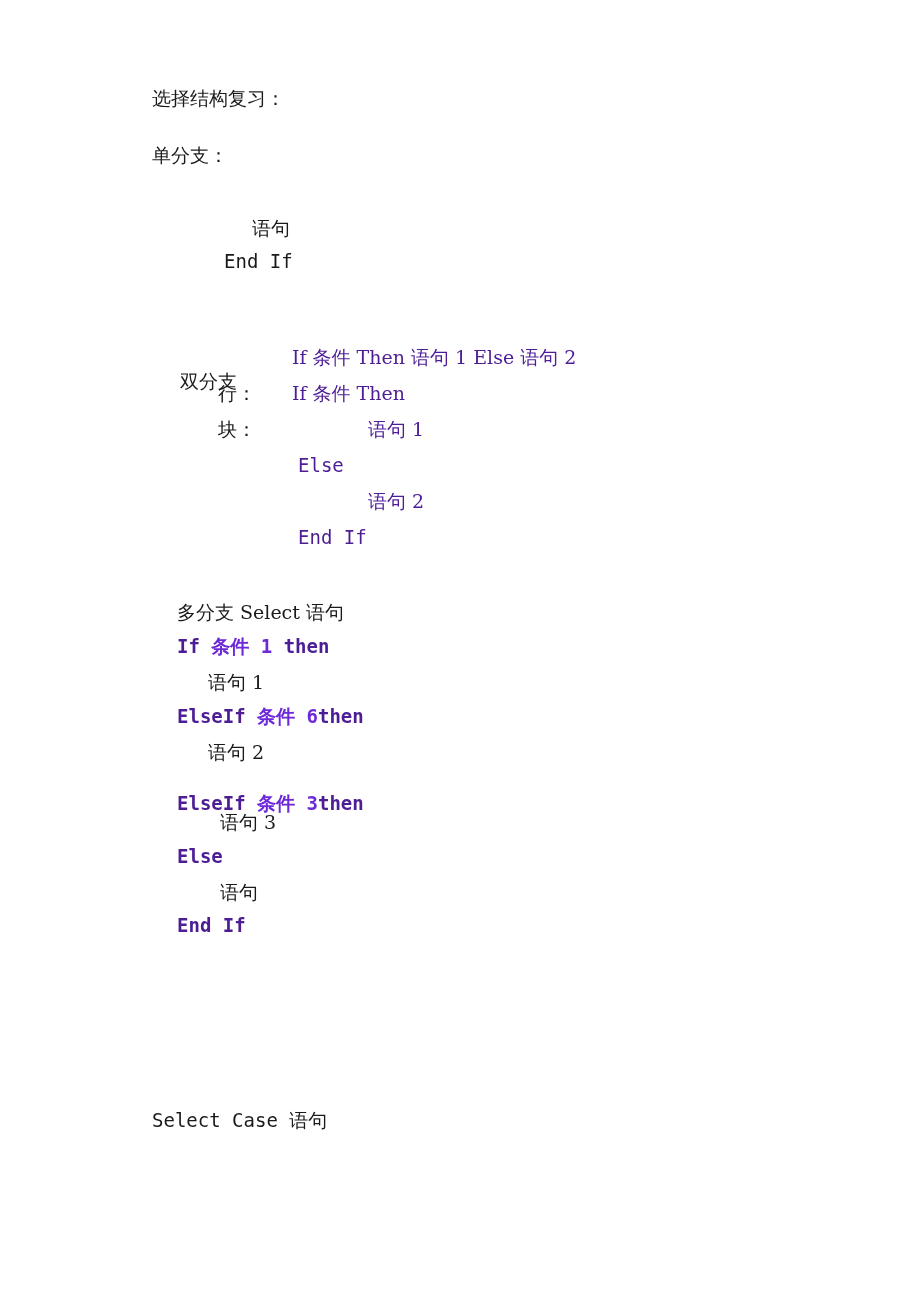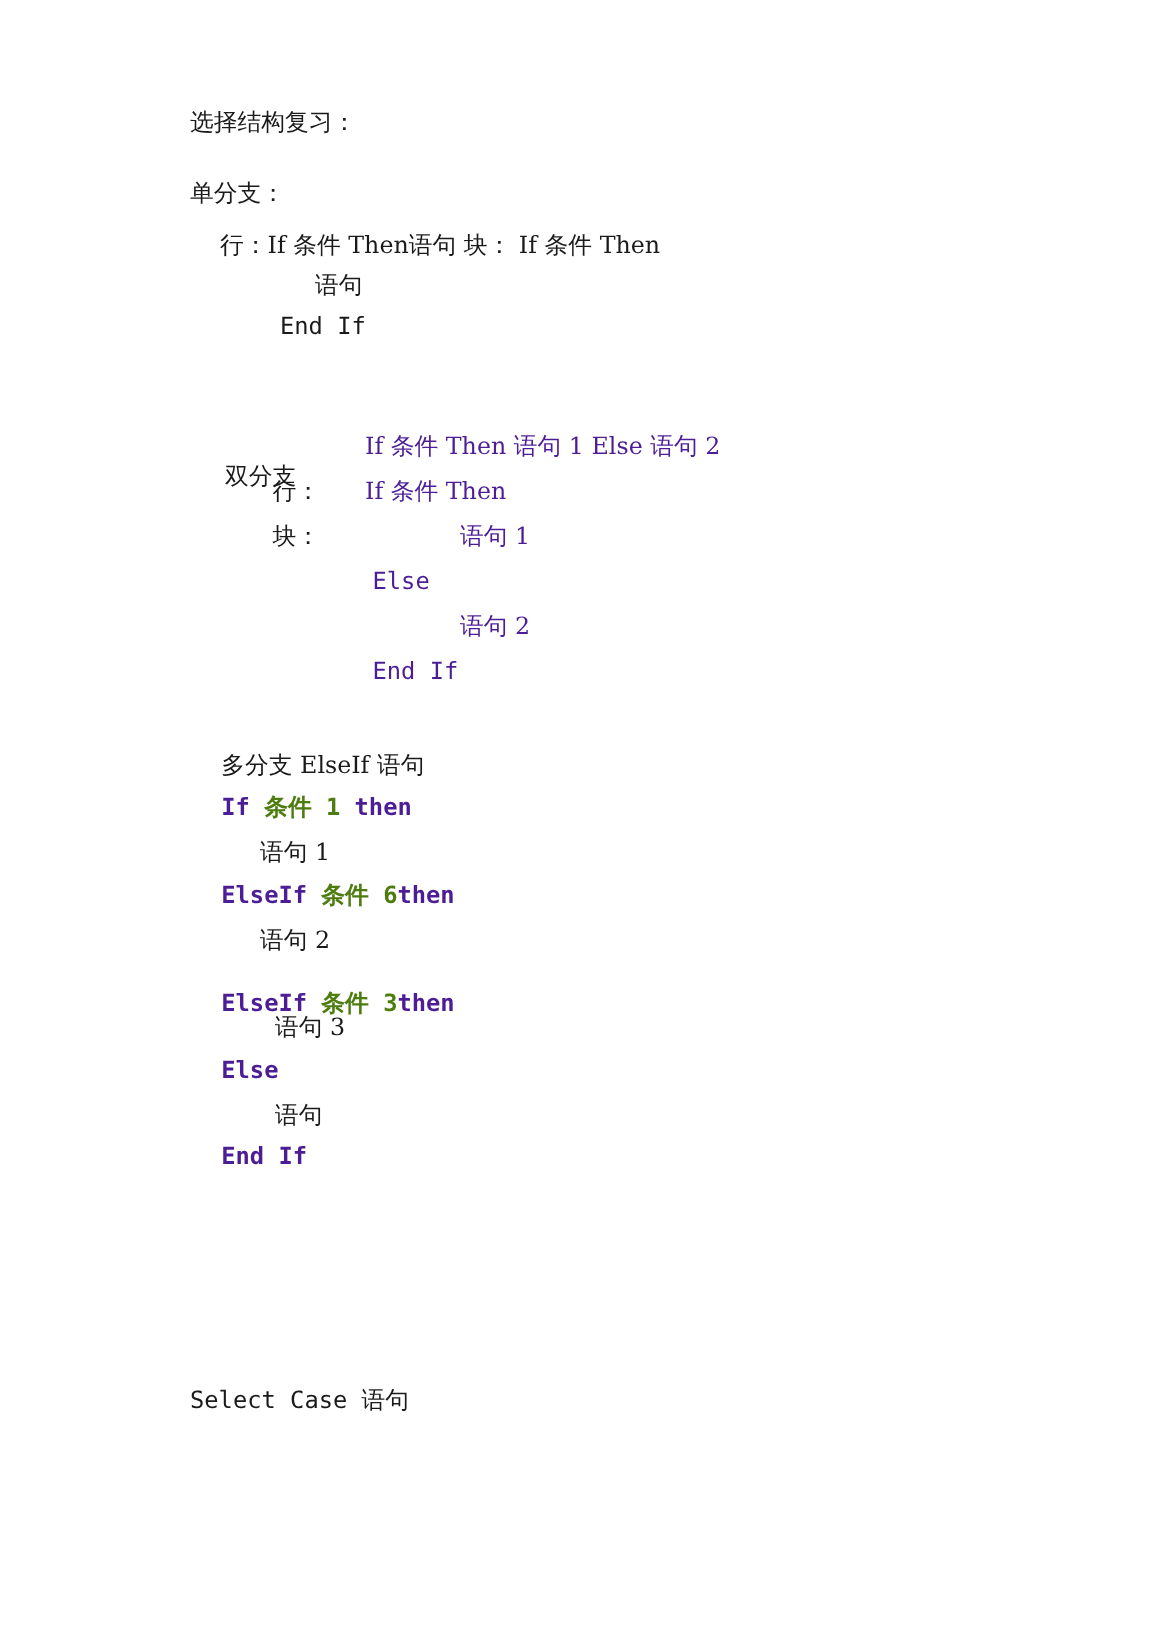--- a/index.html
+++ b/index.html
@@ -38,21 +38,21 @@
     font-size: 19px;
   }
 
   
   .mono {
     font-family: "DejaVu Sans Mono", "Liberation Mono", monospace;
     font-size: 19px;
   }
 
   .red   { color: #4c1d95; }
-  .blue  { color: #4d7c0f; }
+  .blue  { color: #6d28d9; }
   .black { color: #1a1a1a; }
   .bold  { font-weight: bold; }
 
   
   .hdr {
     font-family: "DejaVu Serif", "Liberation Serif", serif;
     font-size: 19px;
     color: #1a1a1a;
   }
 
@@ -68,21 +68,20 @@
 </style>
 </head>
 <body>
 
 <div class="page">
 
   <div class="line hdr" style="left:152px; top:89px;">选择结构复习：</div>
 
   <div class="line hdr" style="left:152px; top:146px;">单分支：</div>
 
-  <div class="line cjk black" style="left:176px; top:187px;">行：If 条件 Then语句 块： If 条件 Then</div>
 
   <div class="line cjk black" style="left:252px; top:219px;">语句</div>
 
   <div class="line mono black" style="left:224px; top:252px;">End If</div>
 
   <div class="lbl" style="left:180px; top:348px;margin-top:24px;">双分支</div>
 
   <div class="lbl" style="left:218px; top:384px;">行：</div>
 
   <div class="lbl" style="left:218px; top:420px;">块：</div>
@@ -92,21 +91,21 @@
   <div class="line cjk red" style="left:292px; top:384px;">If 条件 Then</div>
 
   <div class="line cjk red" style="left:368px; top:420px;">语句 1</div>
 
   <div class="line mono red" style="left:298px; top:456px;">Else</div>
 
   <div class="line cjk red" style="left:368px; top:492px;">语句 2</div>
 
   <div class="line mono red" style="left:298px; top:528px;">End If</div>
 
-  <div class="line hdr" style="left:177px; top:603px;">多分支 ElseIf 语句</div>
+  <div class="line hdr" style="left:177px; top:603px;">多分支 Select 语句</div>
 
   <div class="line mono bold" style="left:177px; top:637px;"><span class="red">If </span><span class="blue">条件 1</span><span class="red"> then</span></div>
 
   <div class="line cjk black" style="left:208px; top:673px;">语句 1</div>
 
   <div class="line mono bold" style="left:177px; top:707px;"><span class="red">ElseIf </span><span class="blue">条件 6</span><span class="red">then</span></div>
 
   <div class="line cjk black" style="left:208px; top:743px;">语句 2</div>
 
   <div class="line mono bold" style="left:177px; top:794px;"><span class="red">ElseIf </span><span class="blue">条件 3</span><span class="red">then</span></div>

